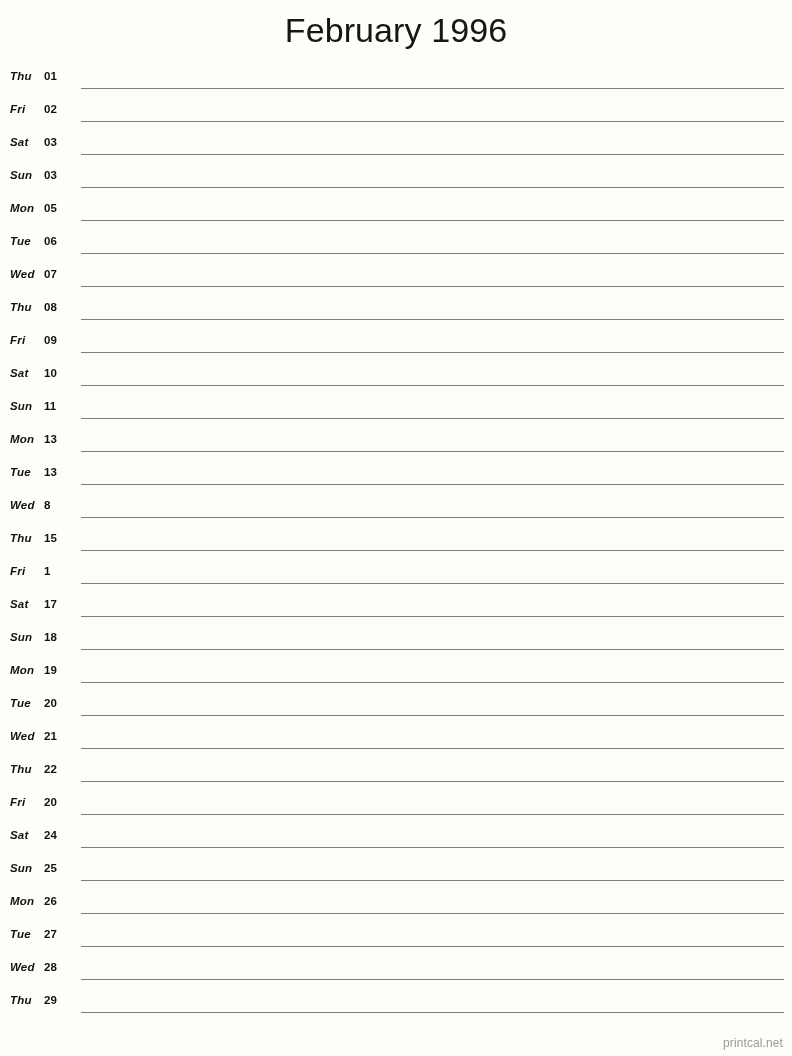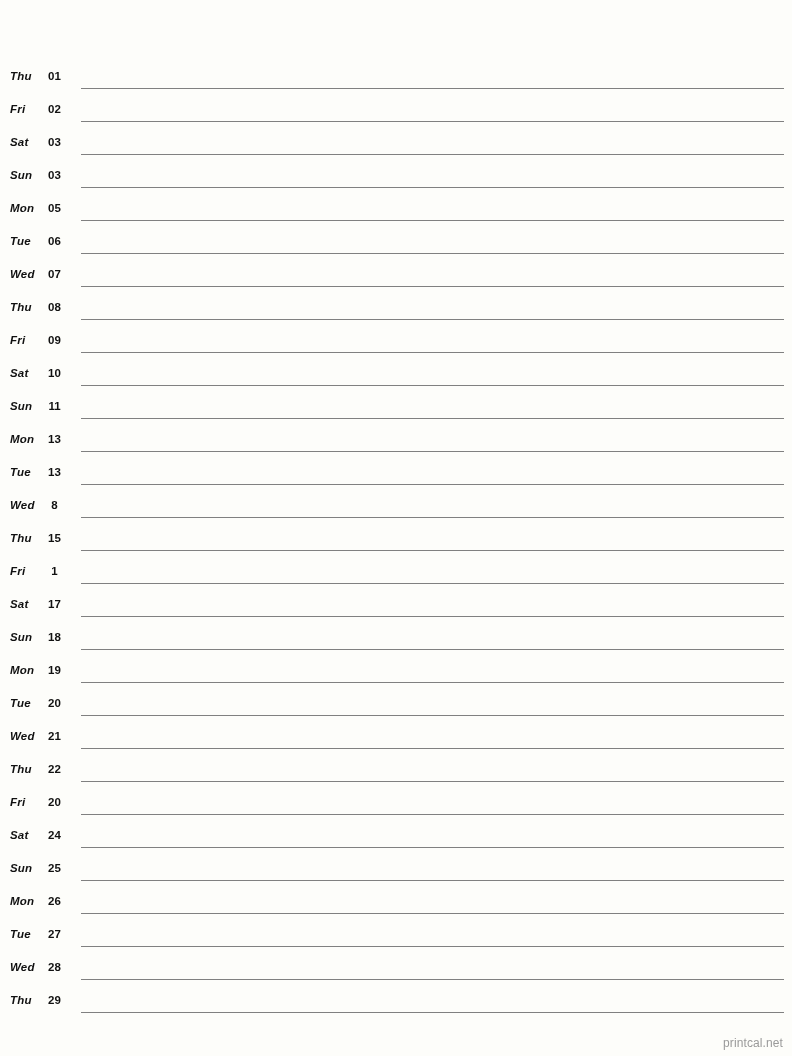--- a/index.html
+++ b/index.html
@@ -61,21 +61,21 @@
   }
   .dnum {
     position: absolute;
     left: 44px;
     top: 9px;
     width: 21px;
     font-size: 11.5px;
     font-weight: bold;
     color: #111111;
     line-height: 12px;
-    text-align: center;
+    text-align: left;
     white-space: nowrap;
   }
   .rule {
     position: absolute;
     left: 81px;
     right: 8px;
     top: 27px;
     height: 0;
     border-top: 1px solid #808080;
   }
@@ -87,20 +87,21 @@
     color: #9a9a9a;
     letter-spacing: 0.1px;
     font-family: "Liberation Sans", sans-serif;
   }
 </style>
 </head>
 <body>
 
 <div class="page">
 
+  <h1 class="page-title">February 1996</h1>
 
   <div class="day-list">
       <div class="day-row">
         <span class="dow">Thu</span>
         <span class="dnum">01</span>
         <div class="rule"></div>
       </div>
       <div class="day-row">
         <span class="dow">Fri</span>
         <span class="dnum">02</span>

